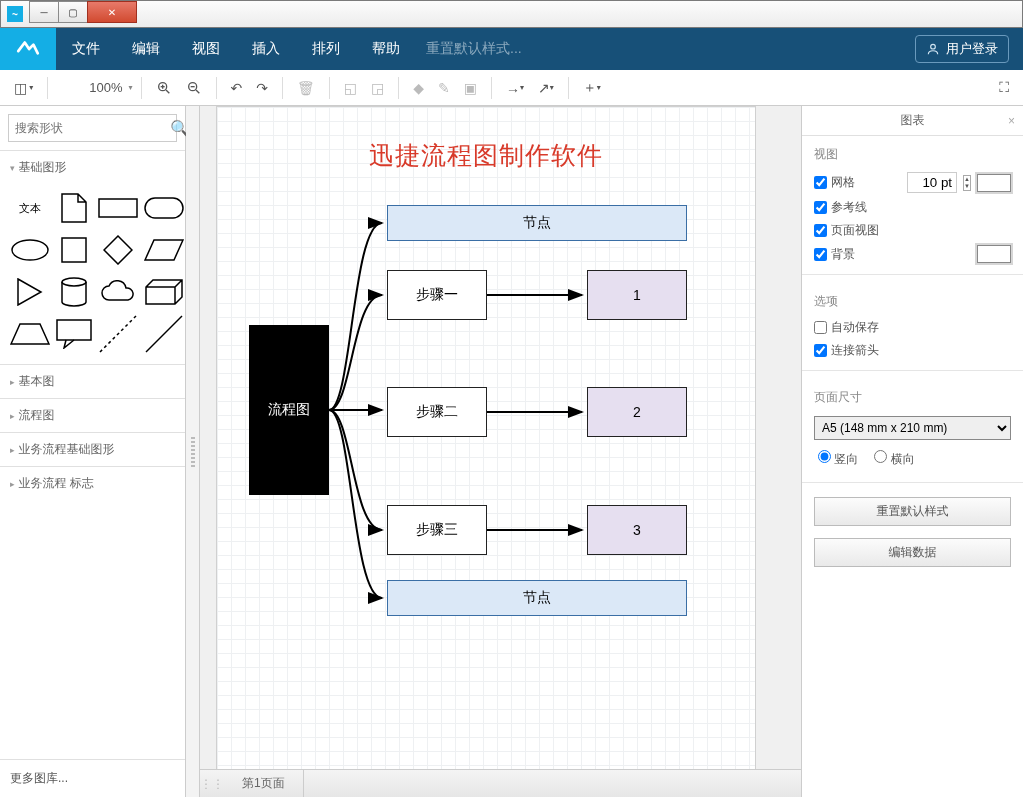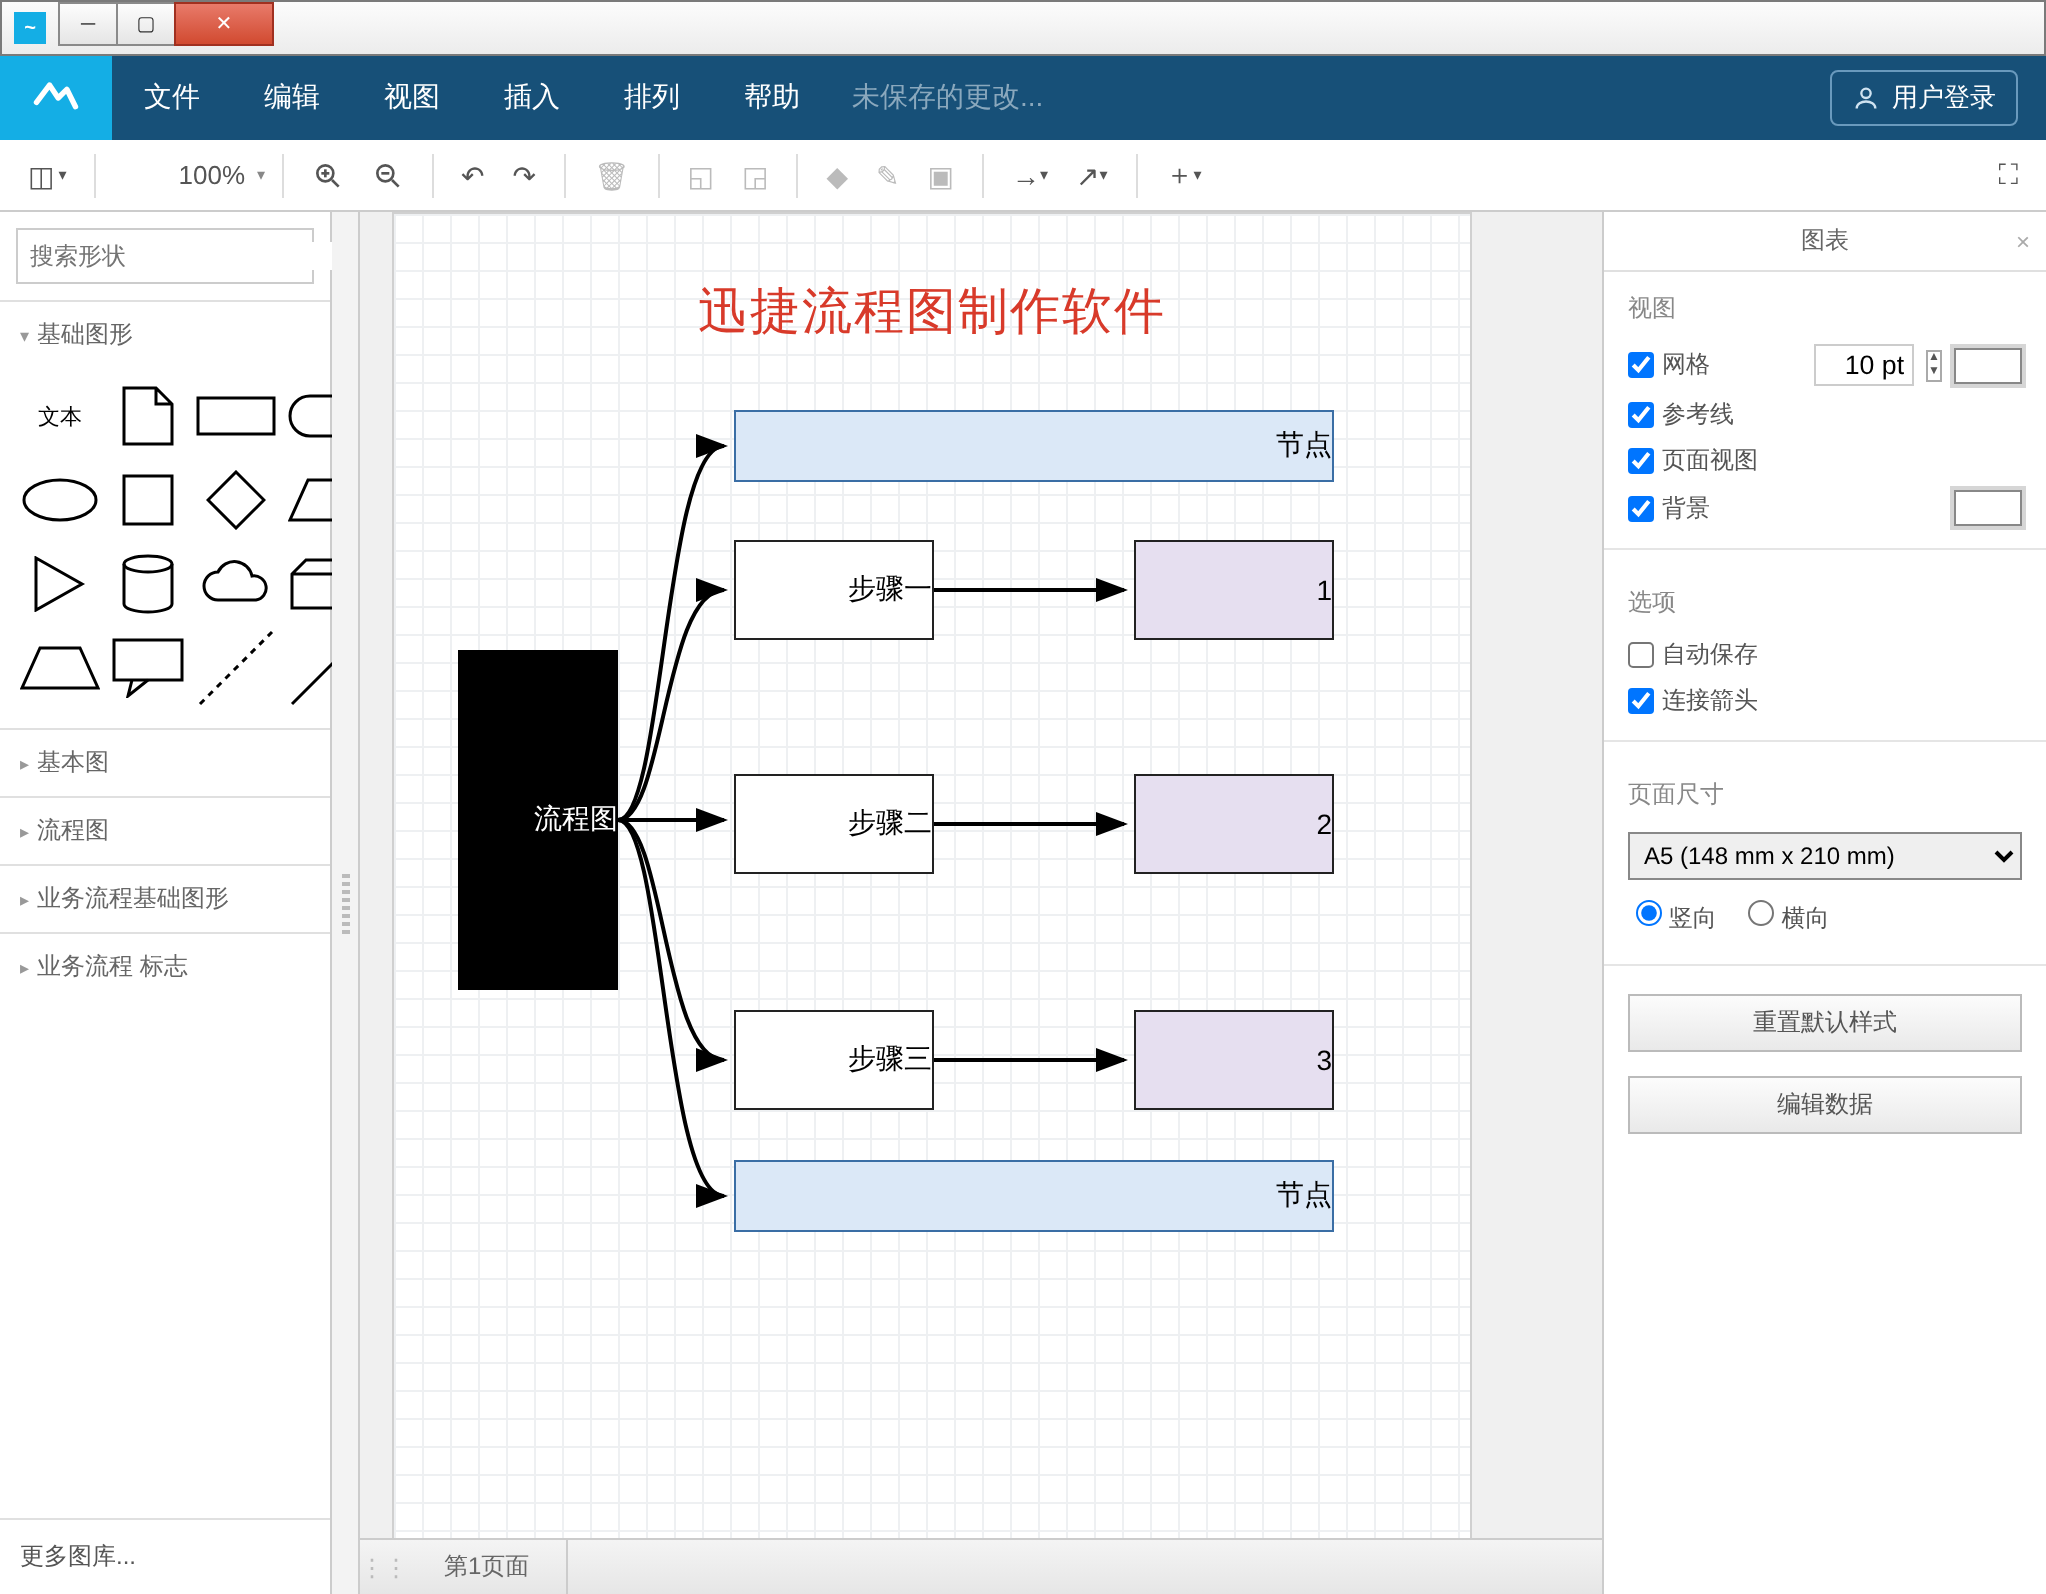--- a/index.html
+++ b/index.html
@@ -26,21 +26,21 @@
 .tool { padding: 4px 6px; color:#555; display:flex;align-items:center;font-size:14px; cursor:pointer;}
 .tool.disabled { color:#bbb; }
 .tool-sep { width:1px; height:22px; background:#ddd; margin:0 6px; }
 .zoom-val { font-size:13px; padding:0 4px;margin-left:29px; }
 .spacer { flex:1; }
 
 
 .main { flex:1; display:flex; min-height:0; }
 
 
-.shapes-panel { width:166px; border-right:1px solid #ccc; display:flex;flex-direction:column; background:#fff;}
+.shapes-panel { width:186px; border-right:1px solid #ccc; display:flex;flex-direction:column; background:#fff;}
 .search-box { margin:8px; border:1px solid #ccc; height:28px; display:flex;align-items:center;padding:0 6px;}
 .search-box input { border:none;outline:none;flex:1;font-size:12px;color:#888;}
 .shape-cat { border-top:1px solid #e0e0e0; }
 .shape-cat-head { font-size:12px; color:#666; padding:8px 10px; cursor:pointer; display:flex;align-items:center;gap:4px;}
 .shape-cat-head::before { content:"▾"; font-size:9px; color:#999; }
 .shape-cat-head.collapsed::before { content:"▸"; }
 .shape-grid { display:grid; grid-template-columns: repeat(5,1fr); gap:6px; padding:6px 10px 12px; }
 .shape-cell { height:36px; display:flex;align-items:center;justify-content:center; cursor:pointer;}
 .shape-cell svg { stroke:#000; stroke-width:1.5; fill:none; }
 .shape-text { font-size:11px; }
@@ -52,21 +52,21 @@
 
 
 .canvas-wrap { flex:1; display:flex;flex-direction:column; min-width:0; background:#f0f0f0;}
 .canvas-scroll { flex:1; overflow:auto; position:relative; }
 .canvas-page { position:absolute; left:16px; top:0; width:540px; height:740px; background:#fff;
   background-image: linear-gradient(#eef0f2 1px,transparent 1px),linear-gradient(90deg,#eef0f2 1px,transparent 1px);
   background-size: 14px 14px;
   border:1px solid #d0d0d0;
 }
 .watermark { position:absolute; left:50%; top:32px; transform:translateX(-50%); color:#d83a2a; font-size:25px; font-family: SimSun, serif; letter-spacing:1px;}
-.node-box { position:absolute; border:1px solid #3a6ea5; display:flex;align-items:center;justify-content:flex-end;font-size:14px; }
+.node-box { position:absolute; border:1px solid #3a6ea5; display:flex;align-items:center;justify-content:center;font-size:14px; }
 .node-blue { background:#dbe8f7; width:300px; height:36px; }
 .node-white { background:#fff; border-color:#222; width:100px; height:50px; }
 .node-purple { background:#e6dff0; border-color:#222; width:100px; height:50px; }
 .node-black { background:#000; color:#fff; border:none; width:80px; height:170px; }
 .page-tabs { height:28px; background:linear-gradient(#f4f4f4,#e6e6e6); border-top:1px solid #ccc; display:flex;align-items:center;font-size:12px;color:#666;}
 .page-tab-handle{width:24px;display:flex;align-items:center;justify-content:center;color:#bbb;}
 .page-tab { padding:0 18px; height:100%; display:flex;align-items:center;border-right:1px solid #ccc;}
 
 
 .right-panel { width:222px; border-left:1px solid #ccc; background:#fff; display:flex;flex-direction:column; font-size:12px; color:#555;}
@@ -102,21 +102,21 @@
     <svg viewBox="0 0 24 24">
         <path d="M3 14 L9 6 L13 12 L17 8 L21 16" stroke="#fff" stroke-width="2.5" fill="none" stroke-linecap="round" stroke-linejoin="round"></path>
       </svg>
   </div>
   <div class="menu-item">文件</div>
   <div class="menu-item">编辑</div>
   <div class="menu-item">视图</div>
   <div class="menu-item">插入</div>
   <div class="menu-item">排列</div>
   <div class="menu-item">帮助</div>
-  <div class="menu-unsaved">未保存的更改...</div>
+  <div class="menu-unsaved">重置默认样式...</div>
   <div class="login-btn">
     <svg width="14" height="14" viewBox="0 0 24 24">
         <circle cx="12" cy="8" r="4" stroke="#cfe3f1" stroke-width="2" fill="none"></circle>
         <path d="M4 21c0-4 4-6 8-6s8 2 8 6" stroke="#cfe3f1" stroke-width="2" fill="none"></path>
       </svg>
     <span>用户登录</span>
   </div>
 </div>
 
 <div class="toolbar">

